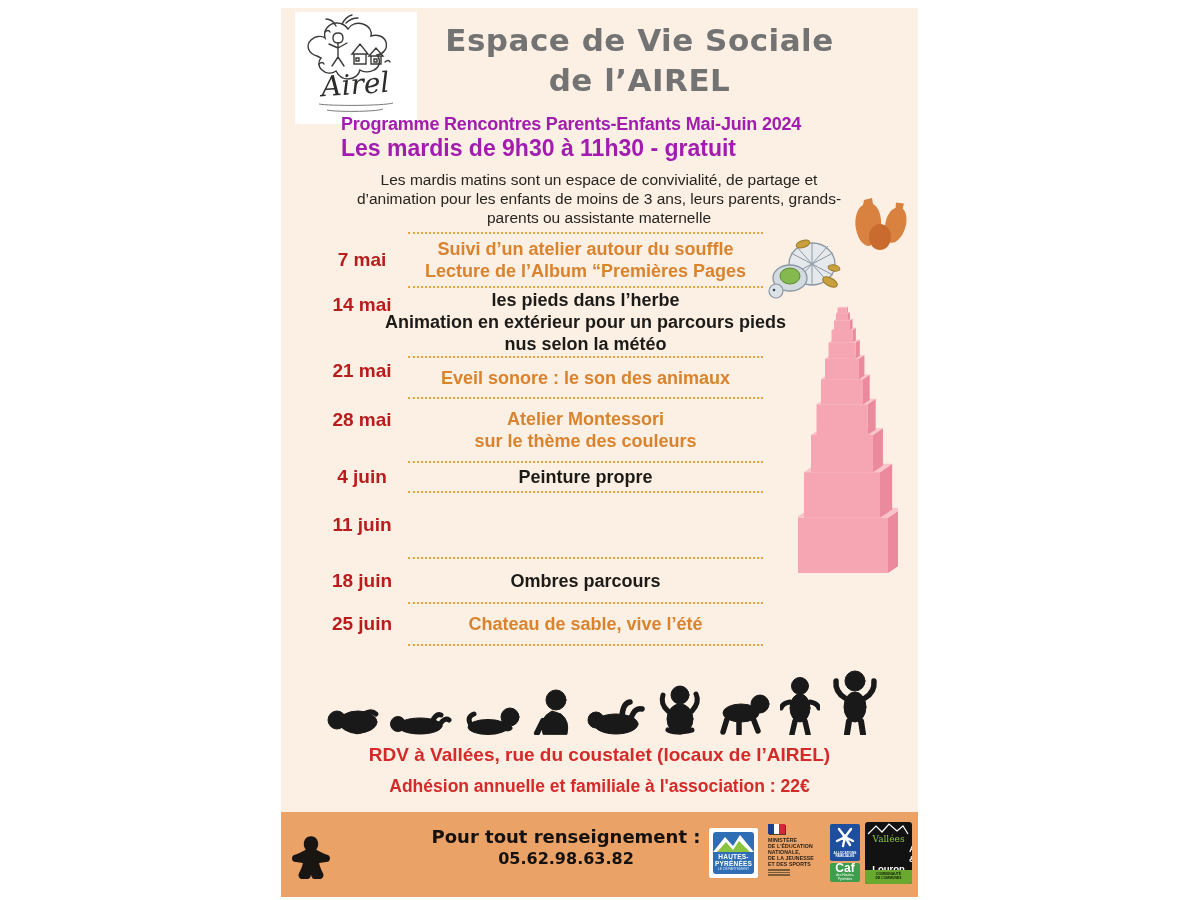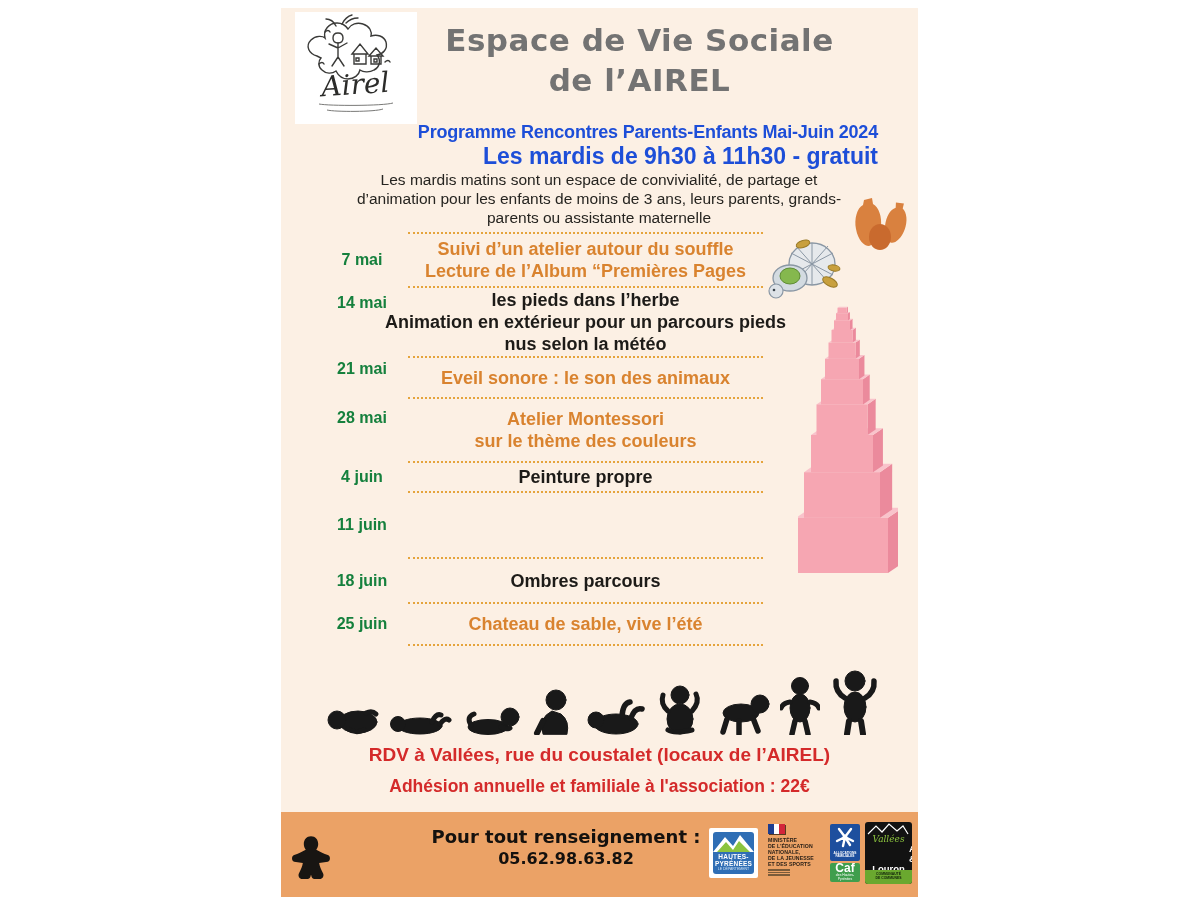--- a/index.html
+++ b/index.html
@@ -12,39 +12,39 @@
     background:#fcf0e4;
   }
   
   .logo-box{position:absolute;left:14px;top:4px;width:122px;height:112px;background:#ffffff;}
   .title{
     position:absolute;left:140px;right:60px;top:12px;text-align:center;
     font-family:"DejaVu Sans", sans-serif;font-weight:800;font-size:31px;
     line-height:40px;color:#737373;letter-spacing:.5px;
   }
   .subtitle{
-    position:absolute;left:60px;right:40px;top:112px;text-align:right;
-    font-weight:bold;color:#1d4ed8;
+    position:absolute;left:60px;right:40px;top:104px;text-align:left;
+    font-weight:bold;color:#a21caf;
   }
   .subtitle .s1{font-size:18px;line-height:24px;letter-spacing:-.2px;}
   .subtitle .s2{font-size:23px;line-height:24px;}
   .intro{
     position:absolute;left:58px;right:59px;top:162px;text-align:center;
     font-weight:normal;font-size:15.5px;line-height:19px;color:#262420;
   }
   
   .schedule{position:absolute;left:0;top:224px;width:637px;}
   .schedule::before{content:"";position:absolute;left:127px;top:0;width:355px;border-top:2px dotted #e5a43c;}
   .row{position:relative;display:flex;align-items:center;}
   .row::after{content:"";position:absolute;left:127px;bottom:-1px;width:355px;border-bottom:2px dotted #e5a43c;}
   .r0{height:55px}.r1{height:70px}.r2{height:41px}.r3{height:64px}
   .r4{height:30px}.r5{height:66px}.r6{height:45px}.r7{height:42px}
   .date{
     width:127px;box-sizing:border-box;padding-left:35px;text-align:center;
-    font-size:16px;font-weight:bold;color:#15803d;white-space:nowrap;flex:none;
+    font-size:19px;font-weight:bold;color:#b91c1c;white-space:nowrap;flex:none;
   }
   .r1 .date{align-self:flex-start;margin-top:7px;}
   .r2 .date{align-self:flex-start;margin-top:3px;}
   .r3 .date{align-self:flex-start;margin-top:11px;}
   .content{width:355px;flex:none;}
   .cline{display:flex;justify-content:center;line-height:22px;}
   .cline span{white-space:nowrap;font-weight:bold;font-size:18px;}
   .orange .cline span{color:#d9832f;}
   .dark .cline span{color:#1d1b18;}
   
@@ -86,21 +86,21 @@
   .min-lines{margin-top:3px;font-size:5.2px;line-height:6px;font-weight:bold;color:#2a2017;letter-spacing:.1px;}
   .min-motto{margin-top:2px;}
   .min-motto div{height:1.5px;background:#7a5b3a;margin:1px 0;width:22px;}
   .caf-block{left:549px;top:12px;width:30px;}
   .caf-blue{width:30px;height:37px;background:#1d4f9e;border-radius:2px;position:relative;}
   .caf-org{position:absolute;left:0;right:0;bottom:2px;text-align:center;color:#fff;font-size:3.2px;line-height:3.6px;font-weight:bold;}
   .caf-green{margin-top:2px;width:30px;height:19px;background:#3f9e4d;border-radius:2px;text-align:center;color:#fff;}
   .caf-name{font-size:12px;font-weight:bold;line-height:9px;padding-top:1px;}
   .caf-sub{font-size:3.4px;line-height:4px;}
   .val-block{left:584px;top:10px;width:47px;height:62px;background:#121212;border-radius:3px;position:relative;overflow:hidden;text-align:center;}
-  .val-l1{color:#8dc63f;font-family:"DejaVu Serif", serif;font-style:italic;font-size:9px;line-height:10px;margin-top:12px;}
+  .val-l1{color:#8dc63f;font-family:"DejaVu Serif", serif;font-size:9px;line-height:10px;margin-top:12px;}
   .val-l2{color:#ffffff;font-weight:bold;font-size:9.5px;line-height:10px;margin-left:44px;}
   .val-l3{color:#ffffff;font-weight:bold;font-size:9.5px;line-height:10px;}
   .val-strip{position:absolute;left:0;right:0;bottom:0;height:12px;background:#6aa82f;
     color:#10200a;font-size:3.4px;line-height:4px;font-weight:bold;padding-top:2px;}
   .val-mtn{position:absolute;left:2px;top:1px;}
 </style>
 </head>
 <body>
 
 <div class="flyer">

